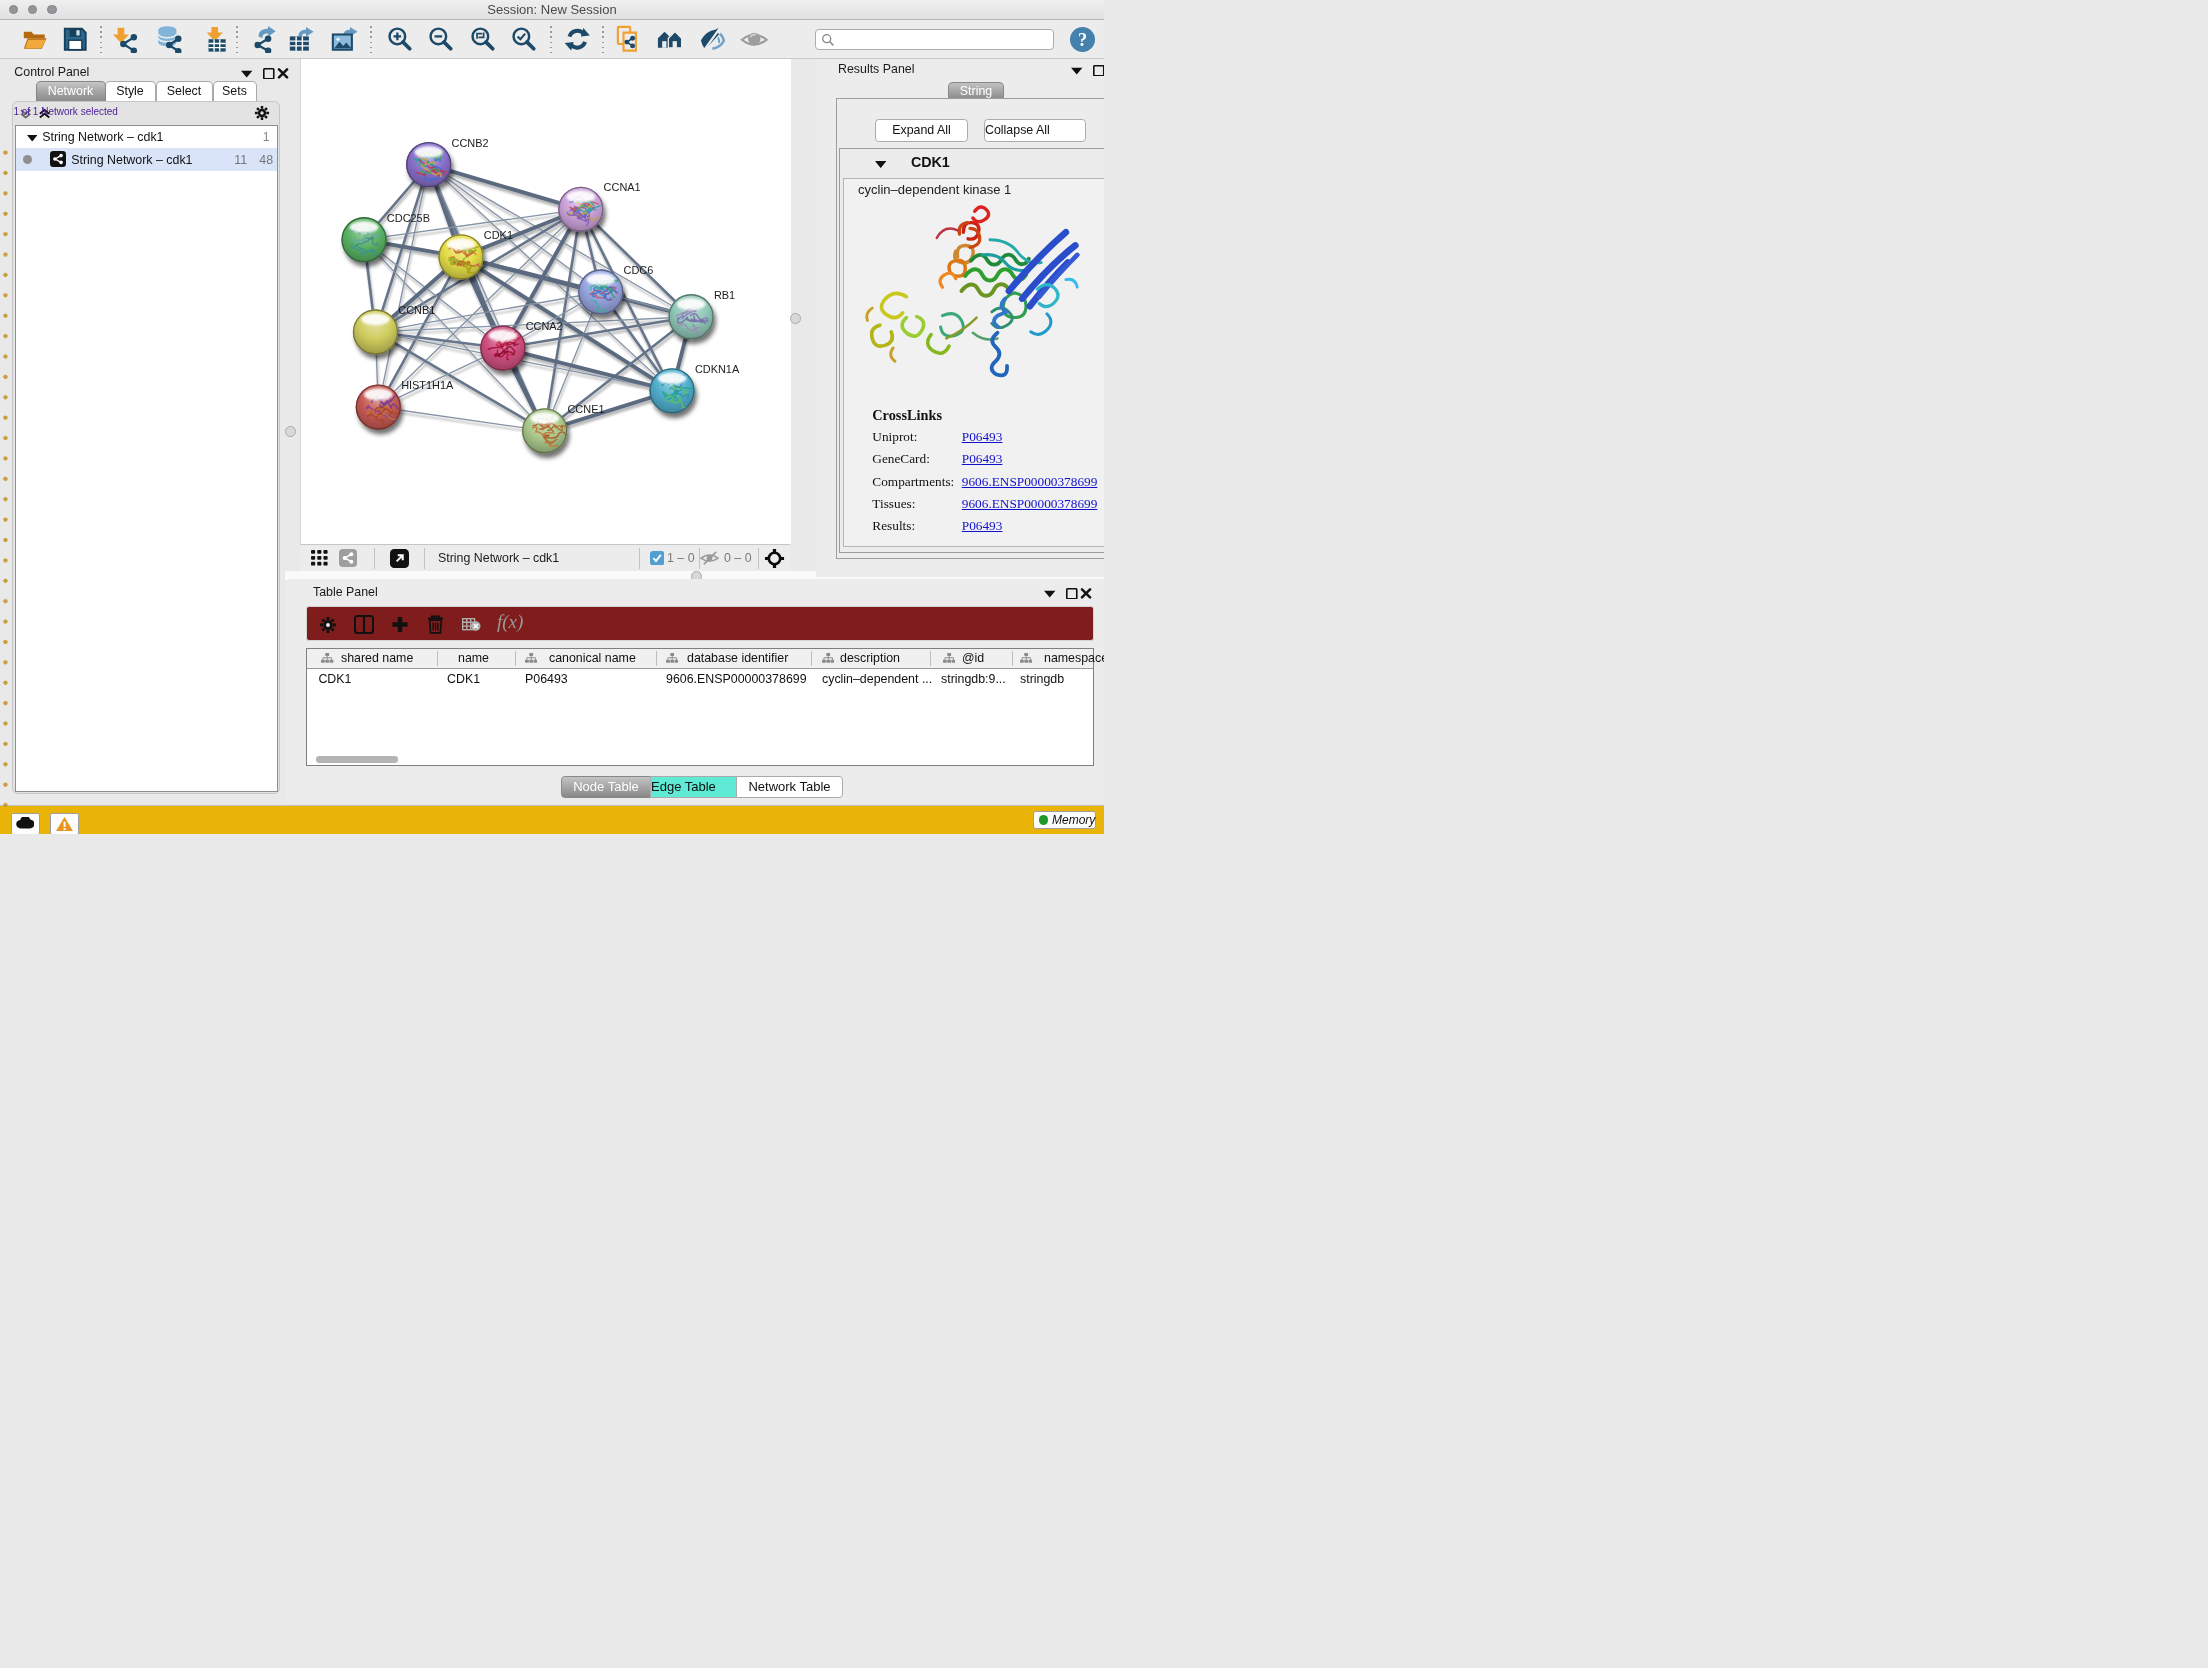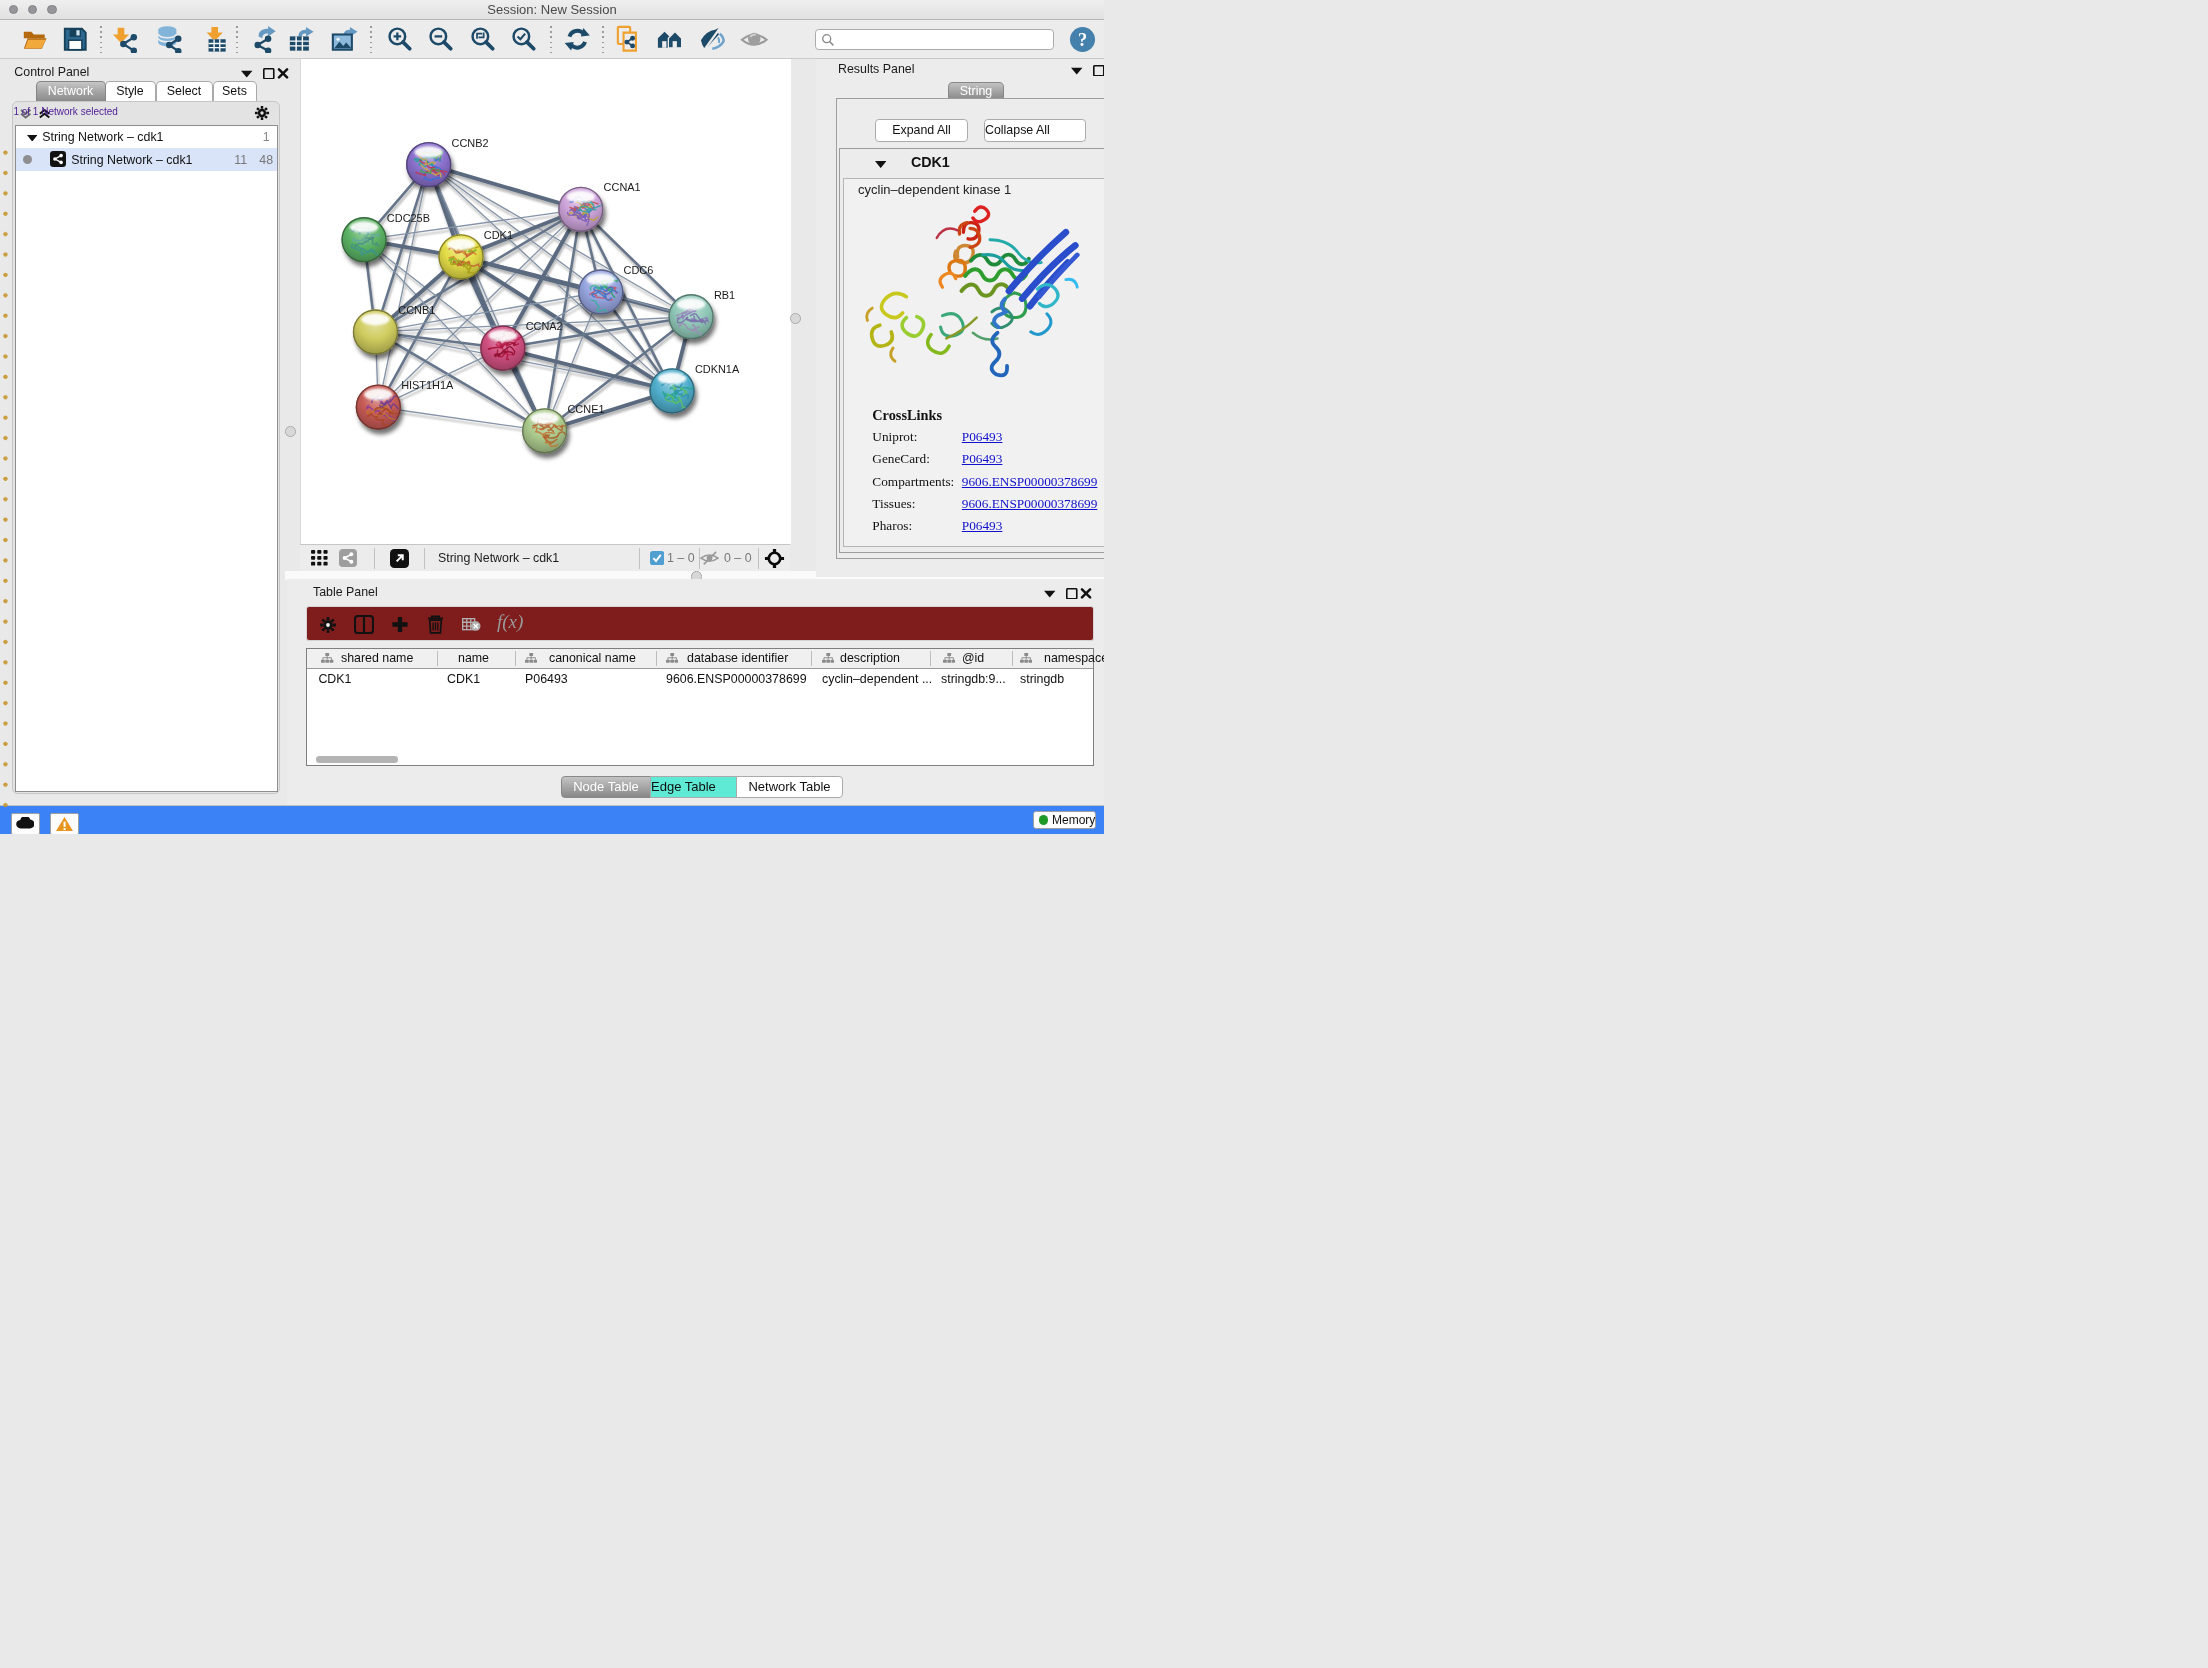--- a/index.html
+++ b/index.html
@@ -35,22 +35,22 @@
 #netcanvas{left:300px;top:59px;width:490px;height:485px;background:#fff;
   border-left:1px solid #d6d6d6;}
 #netbar{left:300px;top:544px;width:490px;height:27px;background:#ececec;
   border-top:1px solid #c6c6c6;font-size:12.4px;}
 #hsplit{left:285px;top:571px;width:819px;height:8.6px;background:#fafafa;}
 
 #rpanel{left:816px;top:59px;width:314px;height:518px;background:#ececec;}
 
 #tpanel{left:287px;top:579px;width:817px;height:225px;background:#ececec;}
 
-#statusbar{left:0;top:805px;width:1104px;height:29.5px;background:#3b82f6;
-  border-top:1px solid #c2c2c2;}
+#statusbar{left:0;top:805px;width:1104px;height:29.5px;background:#eab308;
+  border-top:1px solid #c2c2c2;font-style:italic;}
 .sbtn{position:absolute;top:6.7px;width:27px;height:20px;background:#fdfdfd;
   border:1px solid #9f9f9f;border-radius:1.9px;text-align:center;}
 .dot{position:absolute;width:8.6px;height:8.6px;border-radius:50%;
   background:#d8d8d8;border:1px solid #ababab;}
 </style>
 </head>
 <body>
 <div id="titlebar" class="abs">
   <div class="tl" style="left:8.6px"></div>
   <div class="tl" style="left:27.6px"></div>
@@ -738,21 +738,21 @@
         <div style="position:absolute;left:28.5px;top:228px;font-family:'Liberation Serif',serif;font-size:14.3px;font-weight:bold;color:#111">CrossLinks</div>
         <div class="abs" style="left:0;top:250px;width:275px;font-family:'Liberation Serif',serif;font-size:13.3px;color:#111">
           <div class="abs" style="left:28.5px;top:0">Uniprot:</div>
             <a class="abs" style="left:118px;top:0;color:#1111cc;text-decoration:underline">P06493</a>
           <div class="abs" style="left:28.5px;top:22.4px">GeneCard:</div>
             <a class="abs" style="left:118px;top:22.4px;color:#1111cc;text-decoration:underline">P06493</a>
           <div class="abs" style="left:28.5px;top:45px">Compartments:</div>
             <a class="abs" style="left:118px;top:45px;color:#1111cc;text-decoration:underline">9606.ENSP00000378699</a>
           <div class="abs" style="left:28.5px;top:67px">Tissues:</div>
             <a class="abs" style="left:118px;top:67px;color:#1111cc;text-decoration:underline">9606.ENSP00000378699</a>
-          <div class="abs" style="left:28.5px;top:89px">Pharos:</div>
+          <div class="abs" style="left:28.5px;top:89px">Results:</div>
             <a class="abs" style="left:118px;top:89px;color:#1111cc;text-decoration:underline">P06493</a>
         </div>
       </div>
     </div>
   </div>
 </div>
 <div id="tpanel" class="abs">
   <div class="phead abs" style="left:26px;top:5.7px">Table Panel</div>
   <svg class="abs" style="left:757px;top:8.6px" width="57" height="11.4" viewBox="0 0 60 12">
     <path d="M0 3 L12 3 L6 10 Z" fill="#111"></path>

